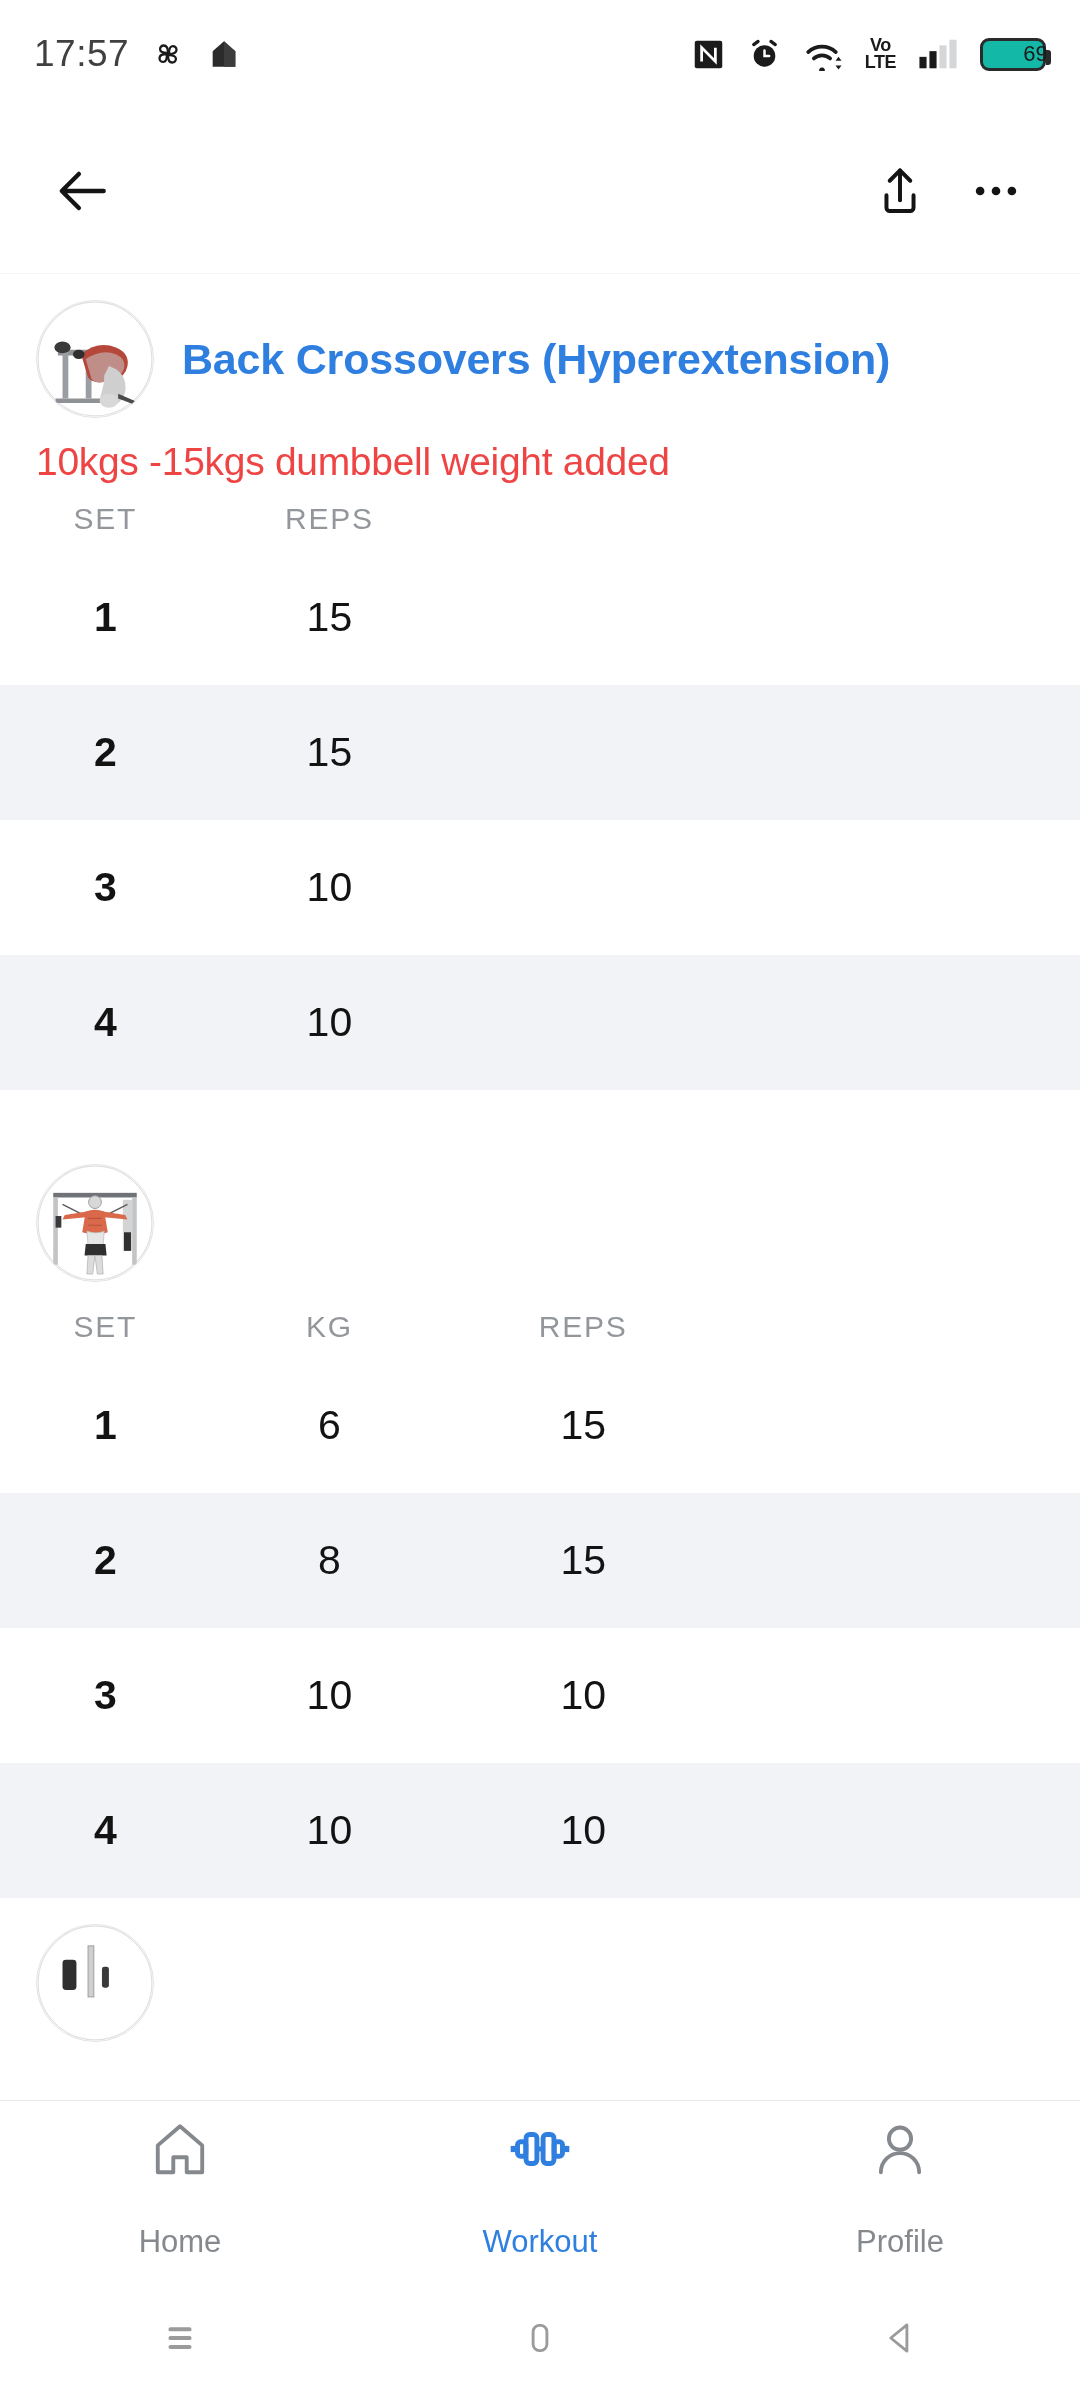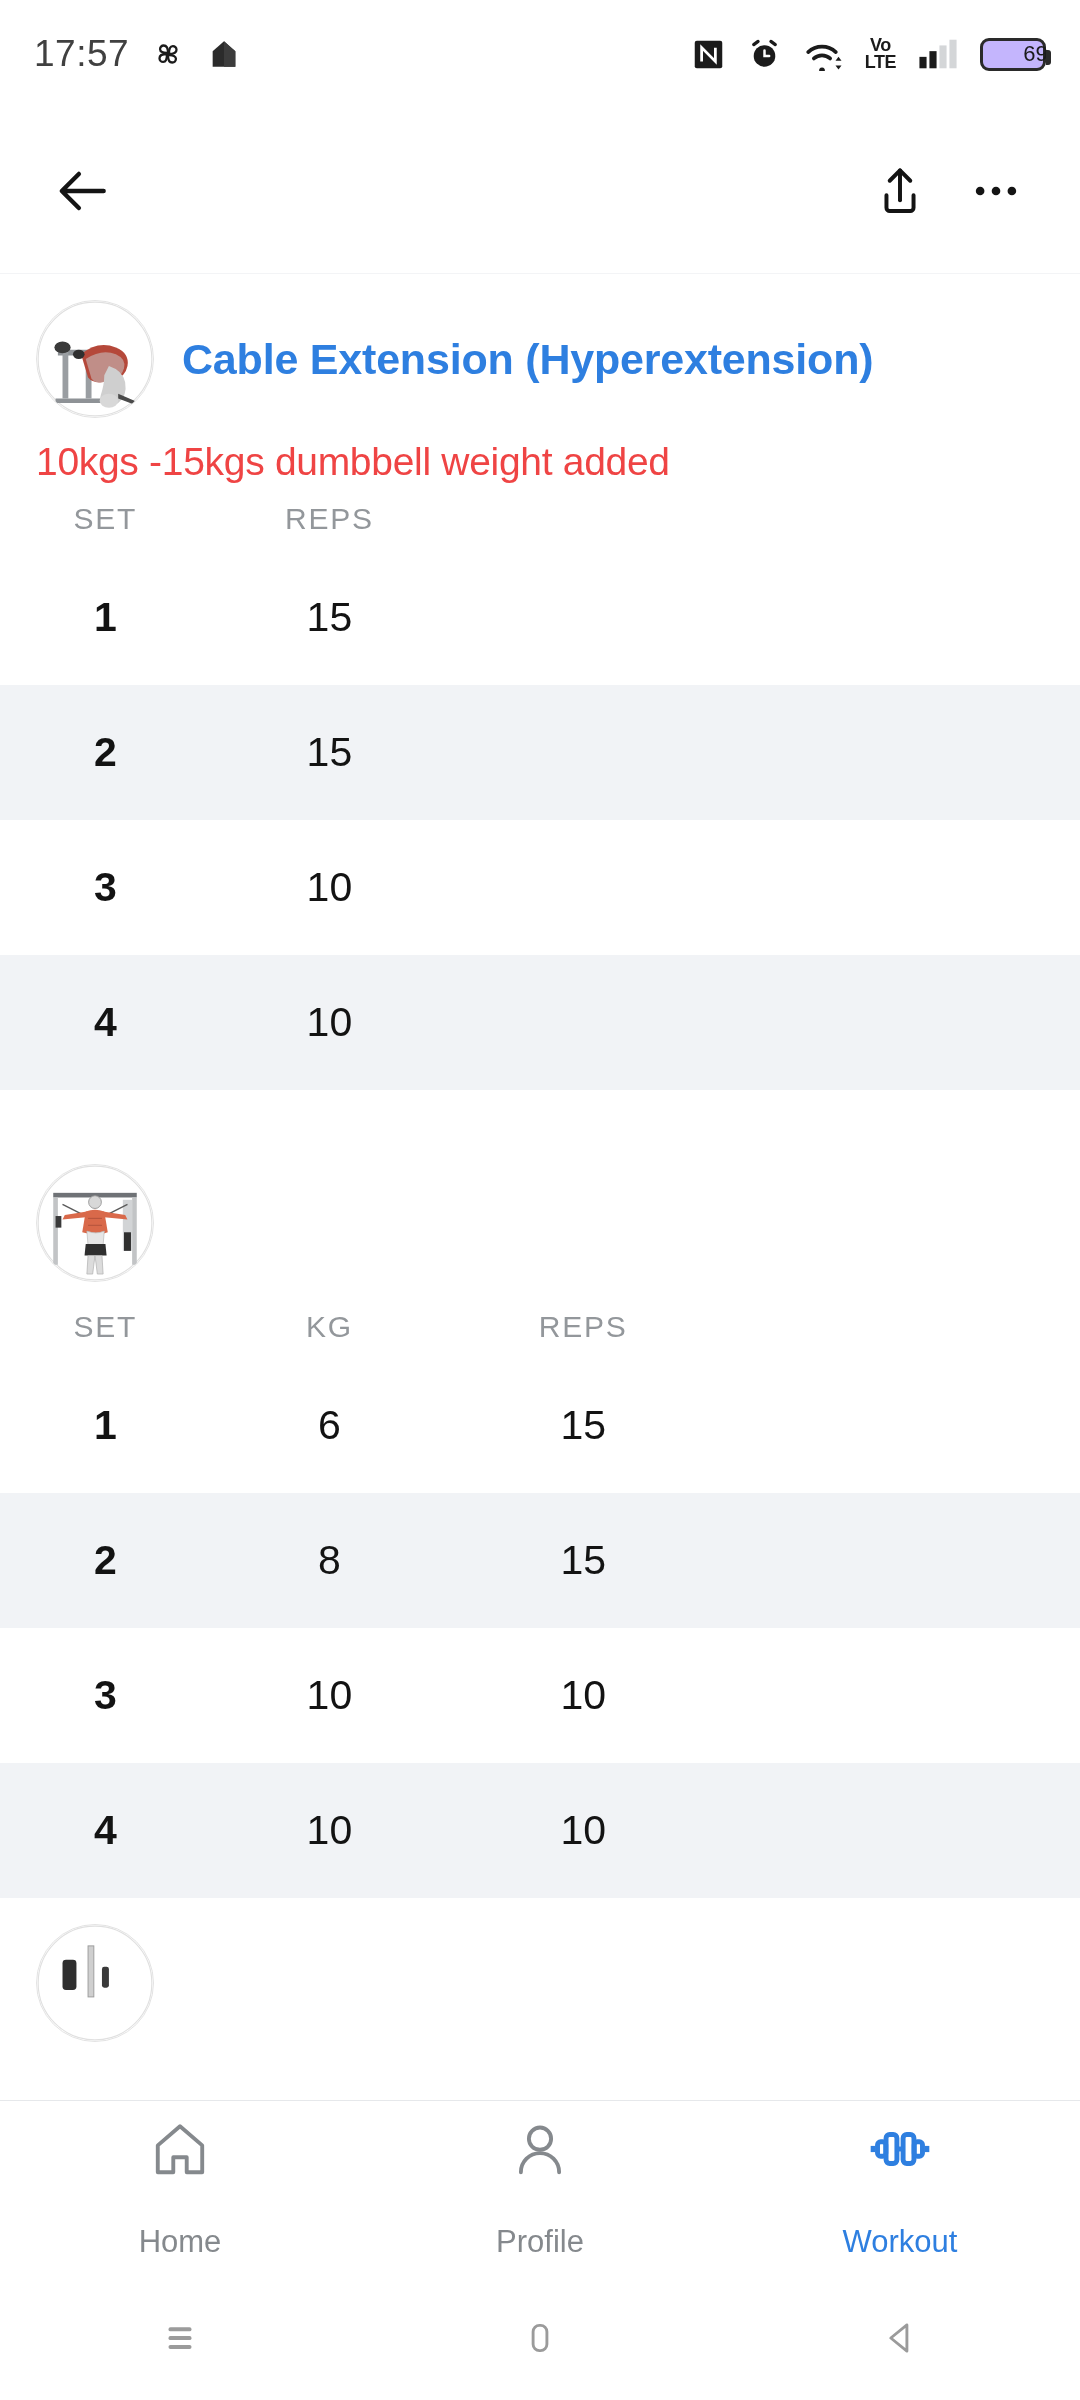--- a/index.html
+++ b/index.html
@@ -25,21 +25,21 @@
   .ic { display:block; }
 
   .volte {
     display:flex; flex-direction:column; align-items:center;
     line-height:0.92; font-weight:bold; color:#1b1b1b;
     font-size:18px; letter-spacing:-0.5px;
   }
   .batt {
     width:66px; height:33px; border:3px solid #2a2a2a; border-radius:9px;
     position:relative; display:flex; align-items:center; justify-content:center;
-    background:#c4b5fd;
+    background:#14b8a6;
     padding-left:45px;
   }
   .batt::after {
     content:""; position:absolute; right:-8px; top:9px;
     width:5px; height:15px; background:#2a2a2a; border-radius:0 3px 3px 0;
   }
   .batt span { font-size:22px; color:#1b1b1b; }
 
   
   .app-bar {
@@ -230,21 +230,21 @@
             <ellipse cx="22" cy="40" rx="7" ry="5" fill="#3a3a3a"></ellipse>
             <path d="M38 46 q14 -12 30 -6 q12 5 10 16 q-2 10 -12 12 l-10 2 q-8 1 -12 -4 z" fill="#b5483a"></path>
             <path d="M42 50 q14 -9 26 -4 q9 4 7 12 q-2 8 -10 10 l-9 2 q-6 1 -9 -3 z" fill="#c9c9c9" opacity="0.55"></path>
             <path d="M62 56 q12 4 14 14 q2 12 -6 18 q-6 5 -12 2 q-5 -3 -3 -9 q3 -9 3 -17 z" fill="#cfcfcf"></path>
             <ellipse cx="62" cy="86" rx="8" ry="6" fill="#d8d8d8"></ellipse>
             <path d="M70 80 l14 6 l2 4 l-16 -6 z" fill="#4a4a4a"></path>
             <ellipse cx="36" cy="46" rx="5" ry="4" fill="#2f2f2f"></ellipse>
           </g>
         </svg>
       </div>
-      <div class="ex-title">Cable Extension (Hyperextension)</div>
+      <div class="ex-title">Back Crossovers (Hyperextension)</div>
     </div>
 
     <div class="ex-note">10kgs -15kgs dumbbell weight added</div>
 
     <table class="sets two-col">
       <thead>
         <tr>
           <th>SET</th>
           <th>REPS</th>
           <th></th>
@@ -362,46 +362,46 @@
 <div class="bottom-nav">
   <div class="nav-item">
     <span>
       <svg class="ic" width="62" height="62" viewBox="0 0 24 24">
         <path d="M3.4 10.6 L12 3.2 L20.6 10.6 V21 H14.6 V15.2 H9.4 V21 H3.4 Z" fill="none" stroke="#85898d" stroke-width="1.5" stroke-linejoin="round"></path>
       </svg>
     </span>
     <span class="nav-label">Home</span>
   </div>
 
-  <div class="nav-item">
-    <span>
-      <svg class="ic" width="62" height="62" viewBox="0 0 24 24">
-        <circle cx="12" cy="8" r="4.3" fill="none" stroke="#85898d" stroke-width="1.5"></circle>
-        <path d="M4.6 21 a7.4 7.4 0 0 1 14.8 0" fill="none" stroke="#85898d" stroke-width="1.5" stroke-linecap="round"></path>
-      </svg>
-    </span>
-    <span class="nav-label">Profile</span>
-  </div>
-
   <div class="nav-item active">
     <span>
       <svg class="ic" width="62" height="62" viewBox="0 0 24 24">
         <g fill="none" stroke="#2e7fe0" stroke-width="1.9" stroke-linejoin="round">
           <rect x="6.6" y="6.4" width="4.2" height="11.2" rx="1.4"></rect>
           <rect x="13.2" y="6.4" width="4.2" height="11.2" rx="1.4"></rect>
           <rect x="3.3" y="9.2" width="3.2" height="5.6" rx="1.2"></rect>
           <rect x="17.5" y="9.2" width="3.2" height="5.6" rx="1.2"></rect>
           <path d="M10.8 12 H13.2"></path>
           <path d="M1.6 10.8 V13.2"></path>
           <path d="M22.4 10.8 V13.2"></path>
         </g>
       </svg>
     </span>
     <span class="nav-label">Workout</span>
   </div>
+
+  <div class="nav-item">
+    <span>
+      <svg class="ic" width="62" height="62" viewBox="0 0 24 24">
+        <circle cx="12" cy="8" r="4.3" fill="none" stroke="#85898d" stroke-width="1.5"></circle>
+        <path d="M4.6 21 a7.4 7.4 0 0 1 14.8 0" fill="none" stroke="#85898d" stroke-width="1.5" stroke-linecap="round"></path>
+      </svg>
+    </span>
+    <span class="nav-label">Profile</span>
+  </div>
 </div>
 
 <div class="android-nav">
   <div class="anav">
     <span>
       <svg class="ic" width="46" height="46" viewBox="0 0 24 24">
         <rect x="6" y="6.4" width="12" height="2.1" rx="1" fill="#9b9b9b"></rect>
         <rect x="6" y="11" width="12" height="2.1" rx="1" fill="#9b9b9b"></rect>
         <rect x="6" y="15.6" width="12" height="2.1" rx="1" fill="#9b9b9b"></rect>
       </svg>

